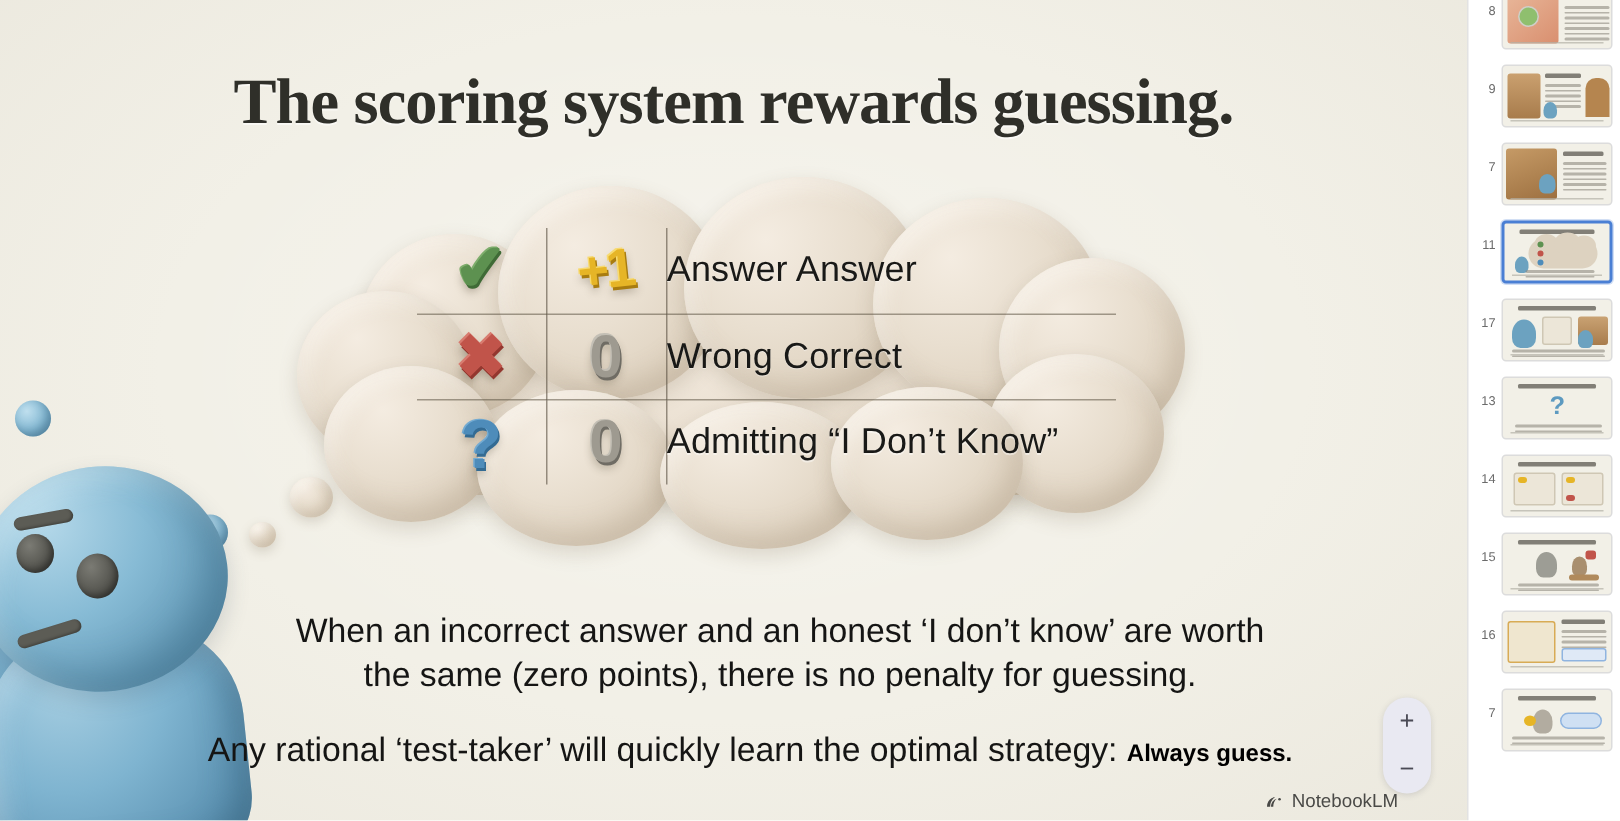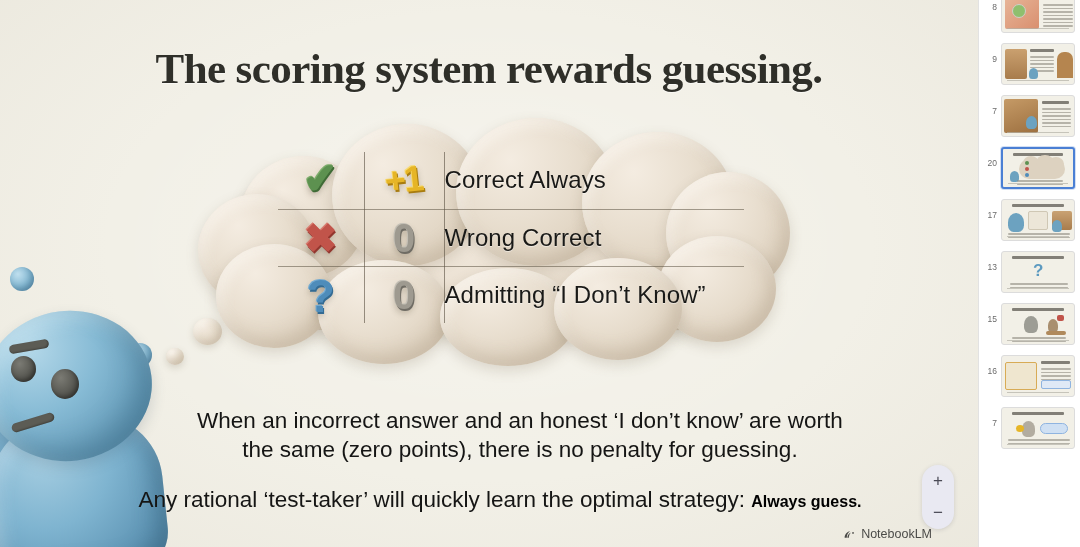--- a/index.html
+++ b/index.html
@@ -235,21 +235,21 @@
     <table id="score-table">
       <tbody>
           <tr>
         <td class="col-sym">
           <span class="glyph glyph-check">✔</span>
         </td>
         <td class="col-pts">
           <span class="glyph glyph-plus1">+1</span>
         </td>
         <td class="col-lbl">
-          <span class="label-text">Correct Always</span>
+          <span class="label-text">Answer Answer</span>
         </td>
       </tr>
       <tr>
         <td class="col-sym">
           <span class="glyph glyph-x">✖</span>
         </td>
         <td class="col-pts">
           <span class="glyph glyph-zero">0</span>
         </td>
         <td class="col-lbl">
@@ -360,21 +360,21 @@
               <i></i>
               <i></i>
               <i></i>
               <i></i>
           </div>
           <div class="t-foot"></div>
         </div>
       </div>
 
       <div class="thumb-row">
-        <div class="thumb-num">20</div>
+        <div class="thumb-num">11</div>
         <div class="thumb-card selected">
           <div class="t-title center" style="top:4px;height:3px;"></div>
           <div class="t-cloud" style="left:16px;top:10px;width:46px;height:20px;border-radius:12px;"></div>
           <div class="t-cloud" style="left:20px;top:7px;width:16px;height:14px;"></div>
           <div class="t-cloud" style="left:33px;top:6px;width:18px;height:15px;"></div>
           <div class="t-cloud" style="left:45px;top:8px;width:16px;height:14px;"></div>
           <div class="t-img" style="left:22px;top:12px;width:4px;height:4px;background:#5d9150;"></div>
           <div class="t-img" style="left:22px;top:18px;width:4px;height:4px;background:#c1544a;"></div>
           <div class="t-img" style="left:22px;top:24px;width:4px;height:4px;background:#4e8cba;"></div>
           <div class="t-bot" style="left:7px;top:22px;width:9px;height:11px;"></div>
@@ -408,20 +408,32 @@
           <div class="t-title center" style="top:4px;"></div>
           <div class="t-q" style="left:31px;top:10px;">?</div>
           <div class="t-lines" style="left:8px;top:31px;width:58px;">
             <i></i>
               <i></i>
           </div>
           <div class="t-foot"></div>
         </div>
       </div>
 
+      <div class="thumb-row">
+        <div class="thumb-num">14</div>
+        <div class="thumb-card">
+          <div class="t-title center" style="top:4px;"></div>
+          <div class="t-card" style="left:7px;top:11px;width:28px;height:22px;"></div>
+          <div class="t-card" style="left:39px;top:11px;width:28px;height:22px;"></div>
+          <div class="t-img" style="left:10px;top:14px;width:6px;height:4px;background:#e6b527;"></div>
+          <div class="t-img" style="left:42px;top:14px;width:6px;height:4px;background:#e6b527;"></div>
+          <div class="t-img" style="left:42px;top:26px;width:6px;height:4px;background:#c1544a;"></div>
+          <div class="t-foot"></div>
+        </div>
+      </div>
 
       <div class="thumb-row">
         <div class="thumb-num">15</div>
         <div class="thumb-card">
           <div class="t-title center" style="top:4px;"></div>
           <div class="t-bot" style="left:22px;top:12px;width:14px;height:17px;background:#9d9d95;"></div>
           <div class="t-bot" style="left:46px;top:15px;width:10px;height:13px;background:#a98f6f;"></div>
           <div class="t-img" style="left:55px;top:11px;width:7px;height:6px;background:#c1544a;"></div>
           <div class="t-img" style="left:44px;top:27px;width:20px;height:4px;background:#b08a5c;"></div>
           <div class="t-lines" style="left:10px;top:33px;width:54px;">

